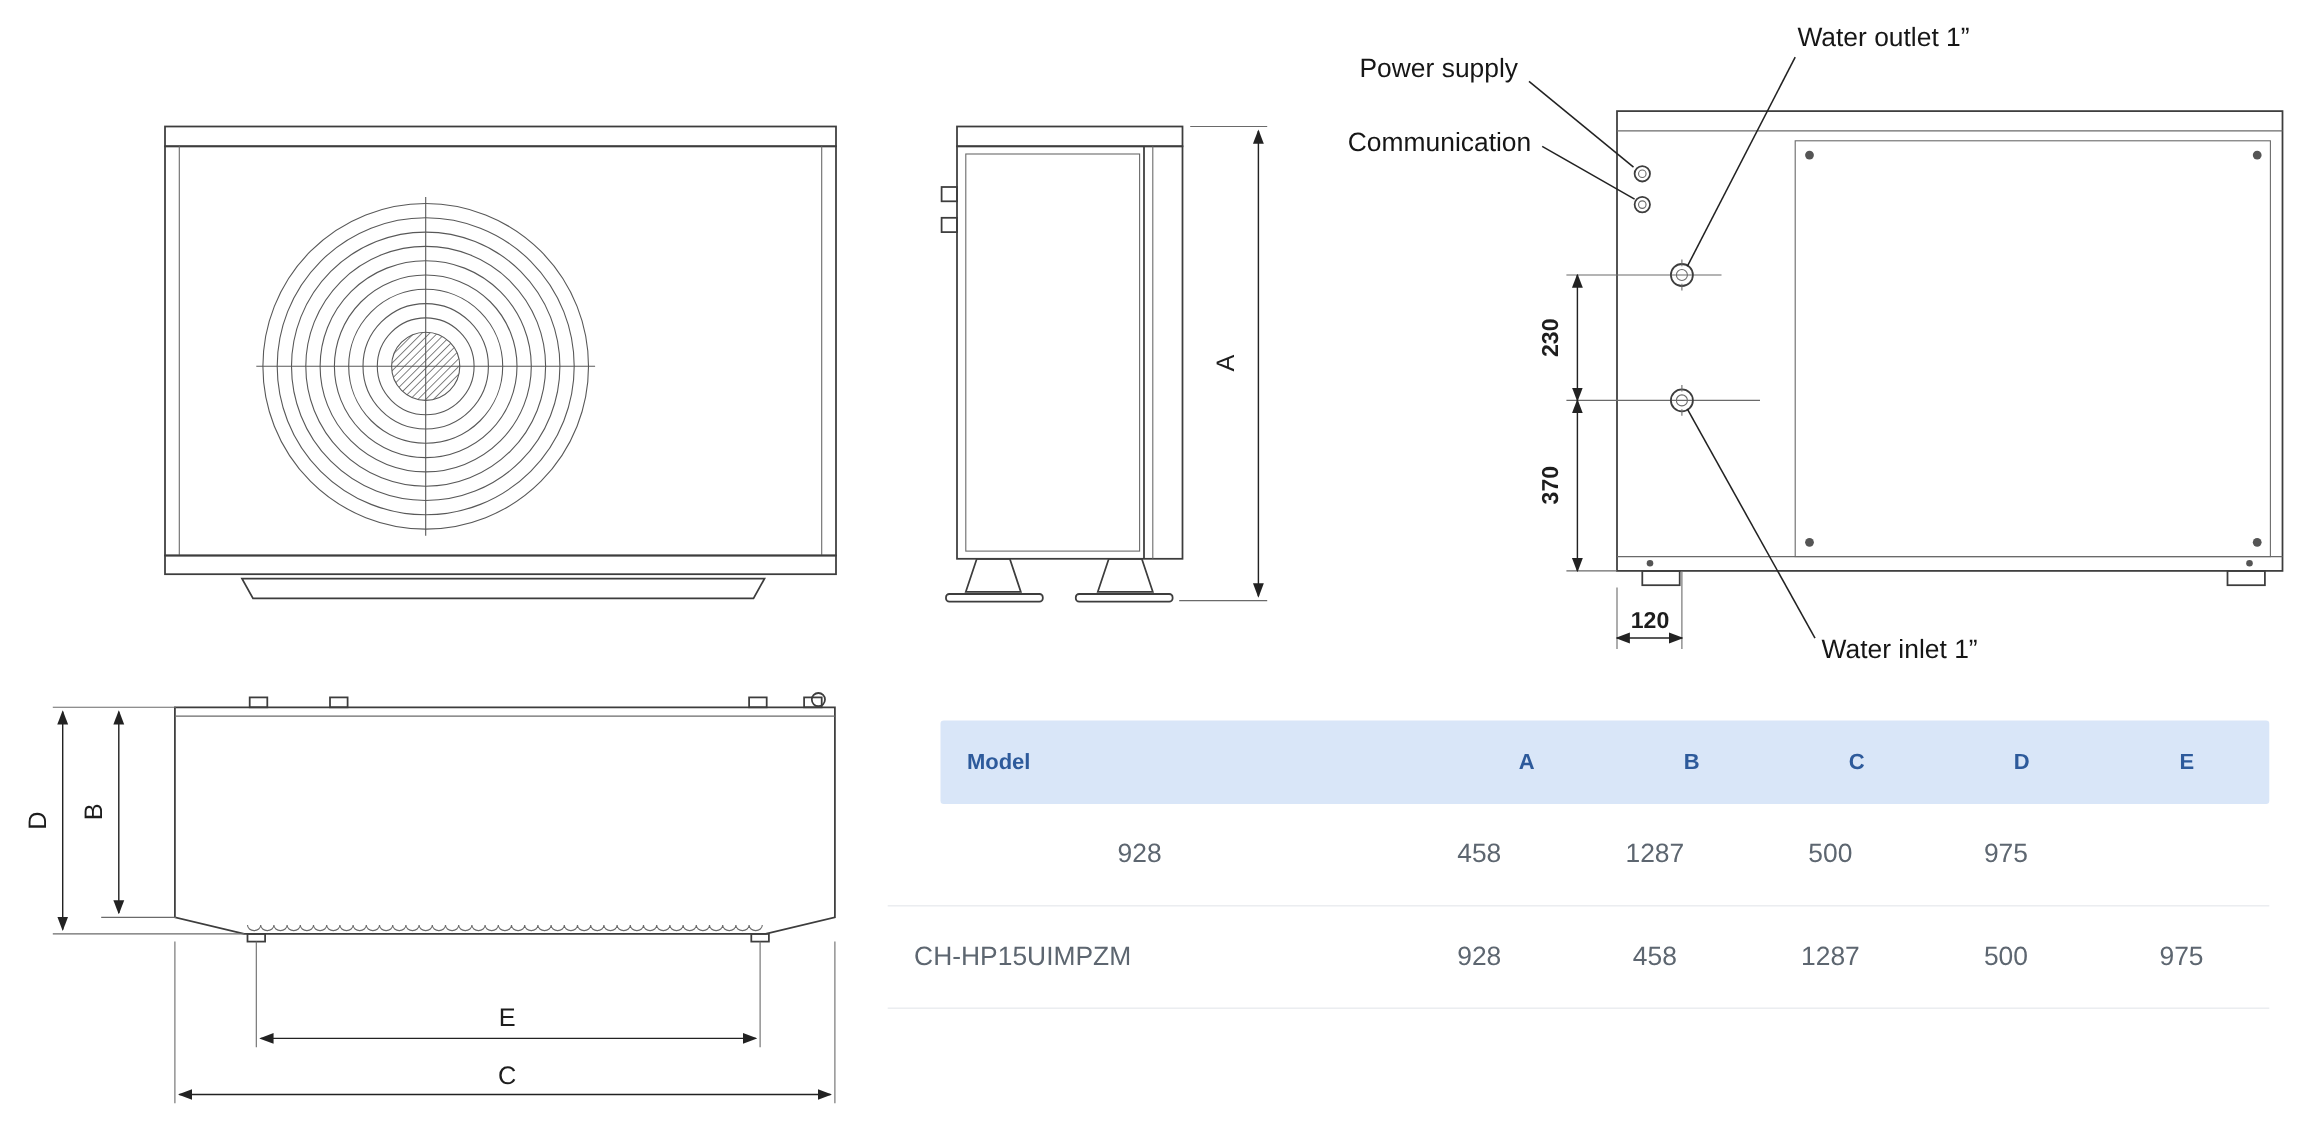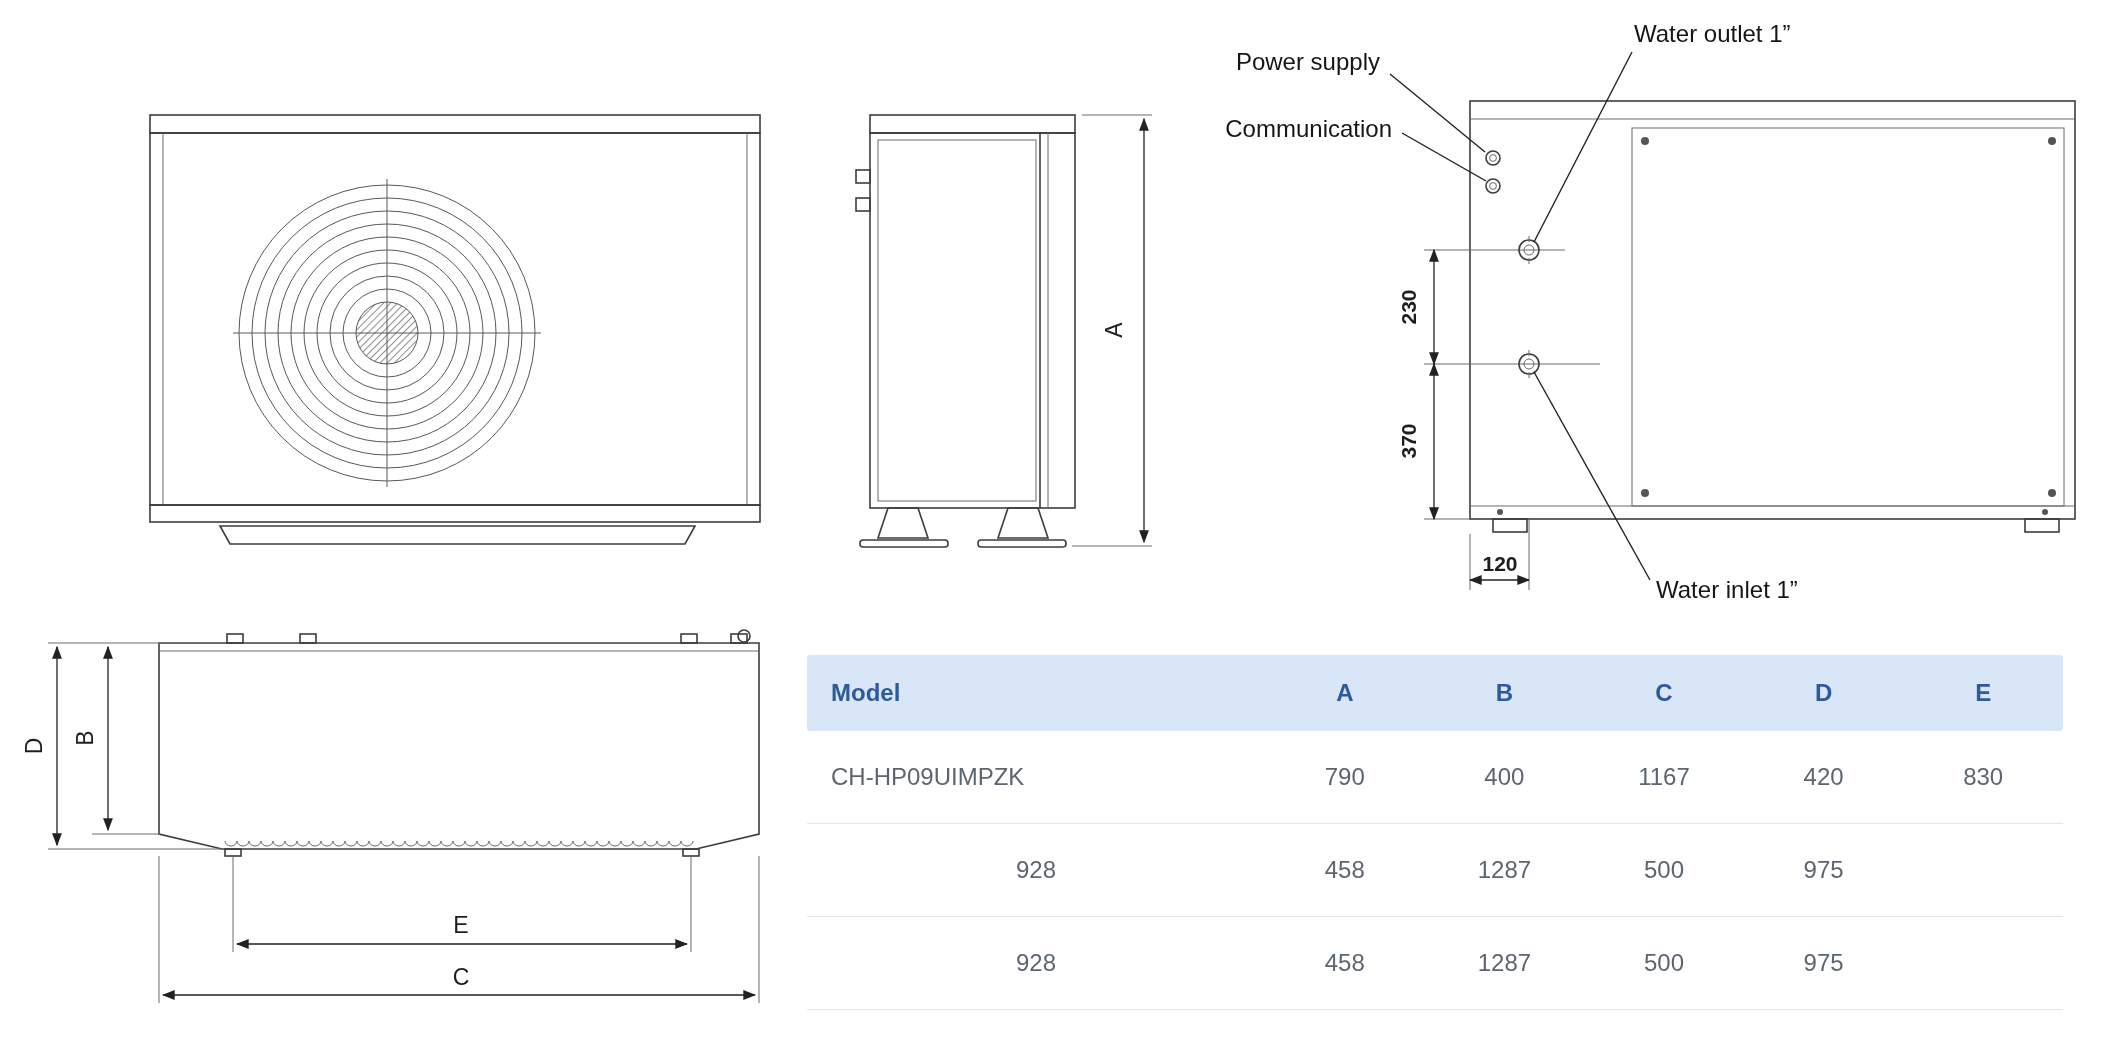--- a/index.html
+++ b/index.html
@@ -9,21 +9,21 @@
   .label-text{font-size:24px;fill:#161616;}
   .dim-num{font-size:21px;font-weight:bold;fill:#1d1d1d;}
   .dim-letter{font-size:23px;fill:#1d1d1d;}
   .outline{stroke:#3d3d3d;stroke-width:1.6;fill:none;}
   .thin{stroke:#6a6a6a;stroke-width:1;fill:none;}
   .dimline{stroke:#222;stroke-width:1.3;fill:none;}
   .leader{stroke:#222;stroke-width:1.4;fill:none;}
 
   .spec-table{position:absolute;left:807px;top:655px;width:1256px;}
   .trow{display:grid;grid-template-columns:458px repeat(5,1fr);align-items:center;}
-  .thead{background:#d9e6f8;height:76px;border-radius:3px;font-weight:bold;font-size:24px;color:#2d5a9b;}
+  .thead{background:#d9e6f8;height:76px;border-radius:3px;font-weight:bold;font-size:20px;color:#2d5a9b;margin-left:48px;}
   .tr{height:92px;border-bottom:1px solid #e3e6ea;font-size:24px;color:#5d6670;}
   .cell-model{padding-left:24px;text-align:left;}
   .cell-num{text-align:center;}
 </style>
 </head>
 <body>
 
 <div class="canvas">
 
   <svg width="2104" height="1044" viewBox="0 0 2104 1044">
@@ -183,35 +183,28 @@
   <div class="spec-table">
     <div class="trow thead">
       <div class="cell-model">Model</div>
       <div class="cell-num">A</div>
       <div class="cell-num">B</div>
       <div class="cell-num">C</div>
       <div class="cell-num">D</div>
       <div class="cell-num">E</div>
     </div>
     <div class="trow tr">
-      <div class="cell-model">CH-HP09UIMPZK</div>
-      <div class="cell-num">790</div>
-      <div class="cell-num">400</div>
-      <div class="cell-num">1167</div>
-      <div class="cell-num">420</div>
-      <div class="cell-num">830</div>
-    </div>
-    <div class="trow tr">
       <div class="cell-num">928</div>
       <div class="cell-num">458</div>
       <div class="cell-num">1287</div>
       <div class="cell-num">500</div>
       <div class="cell-num">975</div>
     </div>
     <div class="trow tr">
+      <div class="cell-model">CH-HP15UIMPZM</div>
       <div class="cell-num">928</div>
       <div class="cell-num">458</div>
       <div class="cell-num">1287</div>
       <div class="cell-num">500</div>
       <div class="cell-num">975</div>
     </div>
   </div>
 
 </div>
 

